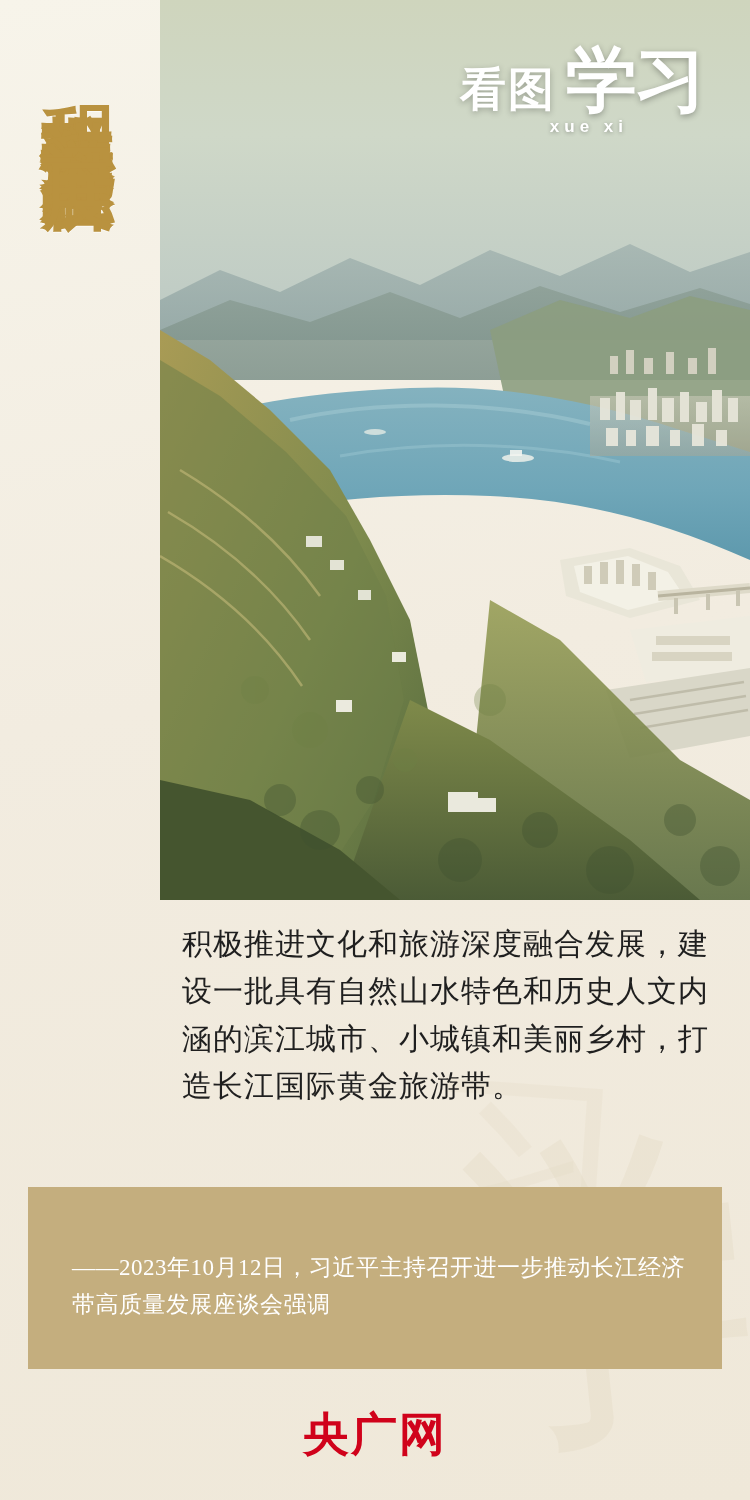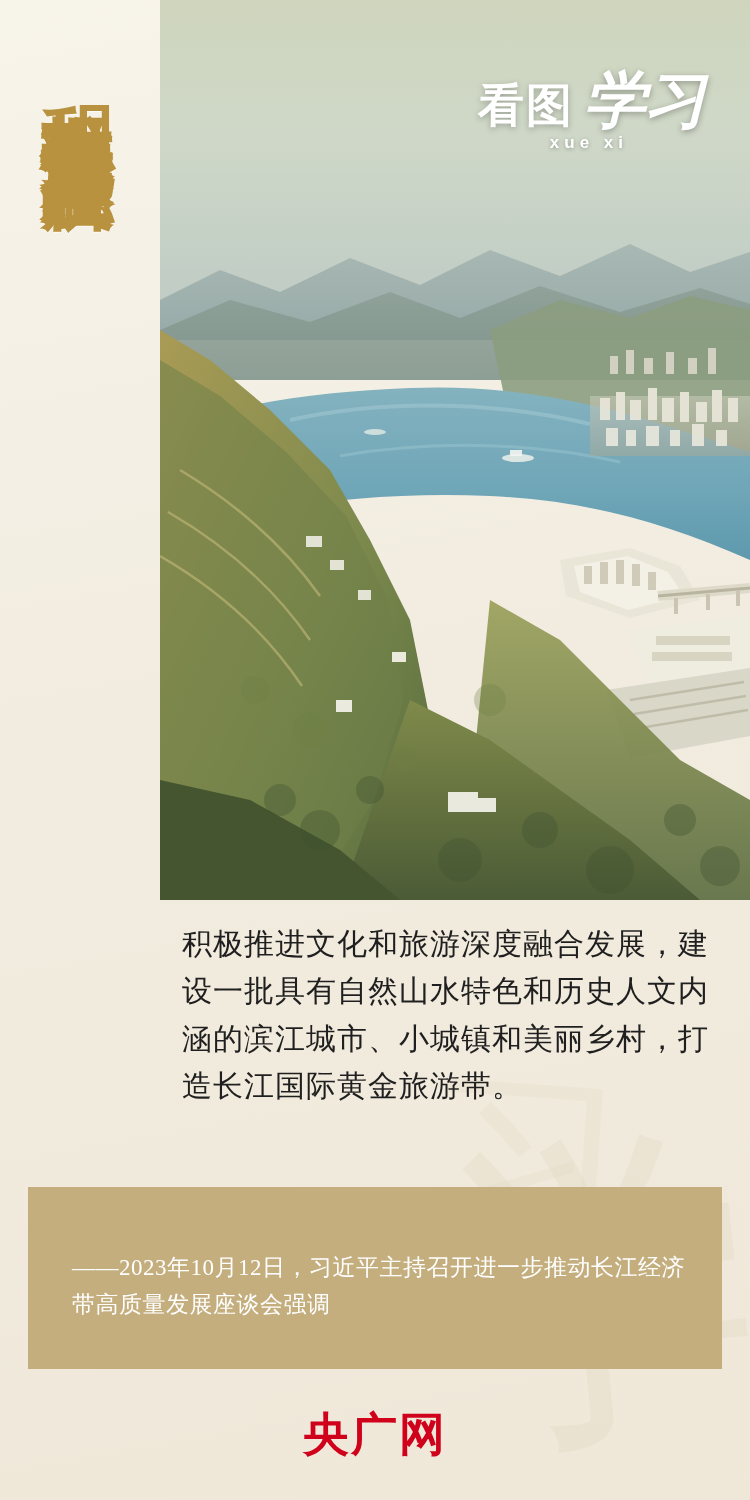--- a/index.html
+++ b/index.html
@@ -83,35 +83,33 @@
     top: 48px;
     z-index: 6;
     text-align: right;
     color: #ffffff;
   }
   .logo .row1 {
     display: flex;
     align-items: flex-end;
     justify-content: flex-end;
     gap: 10px;
-    margin-top: 24px;
   }
   .logo .kt {
     font-size: 46px;
     font-weight: 700;
     letter-spacing: 2px;
     line-height: 1;
     font-family: "Liberation Serif", serif;
     text-shadow: 0 2px 6px rgba(0,0,0,.25);
   }
   .logo .xx {
-    font-size: 62px;
+    font-size: 71px;
     font-weight: 700;
     line-height: .92;
-    font-style: italic;
     letter-spacing: -2px;
     font-family: "Liberation Serif", serif;
     text-shadow: 0 2px 6px rgba(0,0,0,.3);
   }
   .logo .pinyin {
     margin-top: 4px;
     margin-right: 76px;
     font-size: 17px;
     letter-spacing: 5px;
     font-family: "Liberation Sans", sans-serif;

